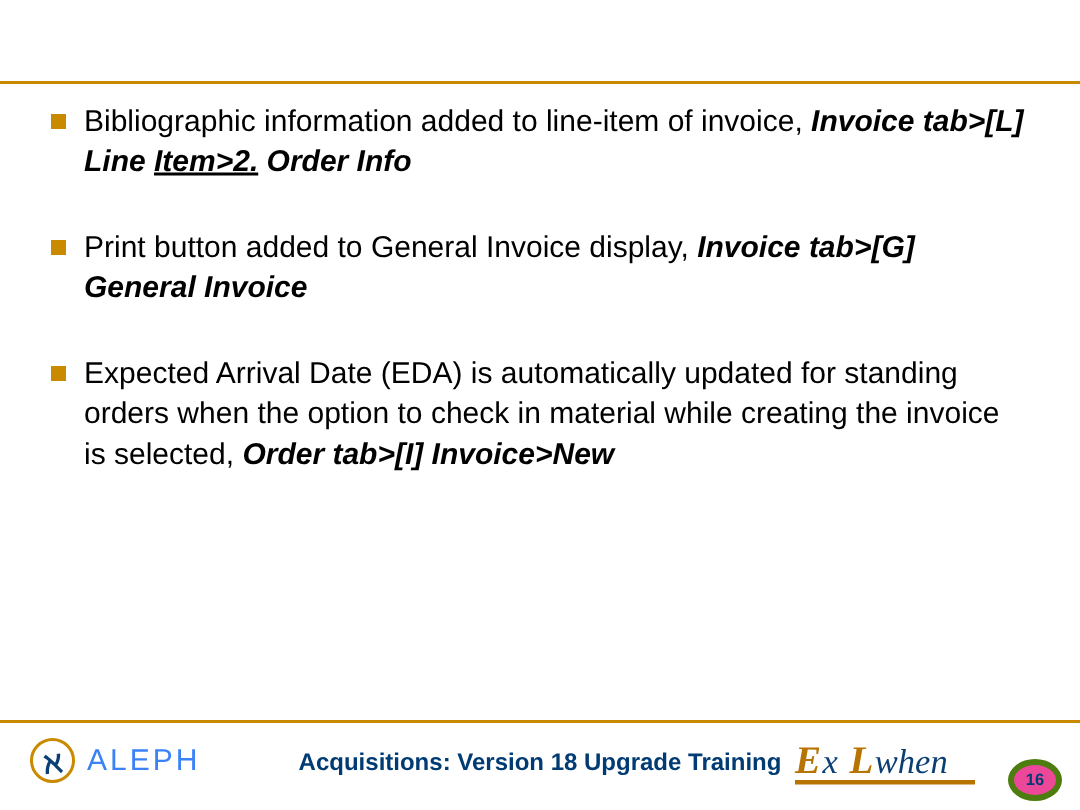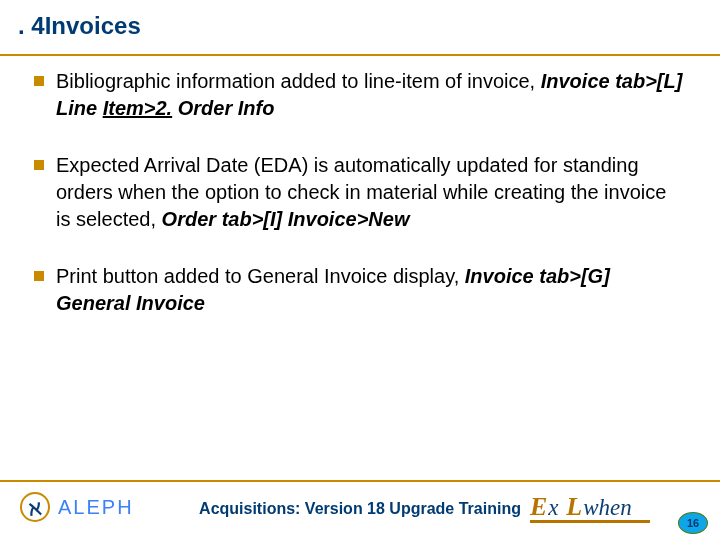--- a/index.html
+++ b/index.html
@@ -156,64 +156,61 @@
     border-bottom: 1px solid #b87400;
   }
   .pagenum-wrap {
     position: absolute;
     right: 12px;
     bottom: 6px;
   }
   .pagenum-oval {
     width: 28px;
     height: 20px;
-    border: 1px solid #4d7c0f;
+    border: 4px solid #4d7c0f;
     border-radius: 50%;
     display: flex;
     align-items: center;
     justify-content: center;
-    background: #0ea5e9;
+    background: #ec4899;
   }
   .pagenum {
     font-size: 11px;
     font-weight: bold;
     color: #003b73;
   }
 </style>
 </head>
 <body>
 
 <div class="slide">
 
-  <div class="title">
-    <span>. 4</span><span>Invoices</span>
-  </div>
 
   <div class="rule"></div>
 
   <div class="content">
 
     <div class="bullet">
       <div class="marker"></div>
       <div class="text">
         <span>Bibliographic information added to line-item of invoice, </span><span class="path"><span>Invoice tab&gt;[L] Line </span><span class="ul">Item&gt;2.</span><span> Order Info</span></span>
       </div>
     </div>
 
     <div class="bullet">
       <div class="marker"></div>
       <div class="text">
-        <span>Expected Arrival Date (EDA) is automatically updated for standing orders when the option to check in material while creating the invoice is selected, </span><span class="path"><span>Order tab&gt;[I] Invoice&gt;New</span></span>
+        <span>Print button added to General Invoice display, </span><span class="path"><span>Invoice tab&gt;[G] General Invoice</span></span>
       </div>
     </div>
 
     <div class="bullet">
       <div class="marker"></div>
       <div class="text">
-        <span>Print button added to General Invoice display, </span><span class="path"><span>Invoice tab&gt;[G] General Invoice</span></span>
+        <span>Expected Arrival Date (EDA) is automatically updated for standing orders when the option to check in material while creating the invoice is selected, </span><span class="path"><span>Order tab&gt;[I] Invoice&gt;New</span></span>
       </div>
     </div>
 
   </div>
 
   <div class="footer">
     <div class="frule"></div>
 
     <div class="aleph">
       <div class="aleph-logo">

